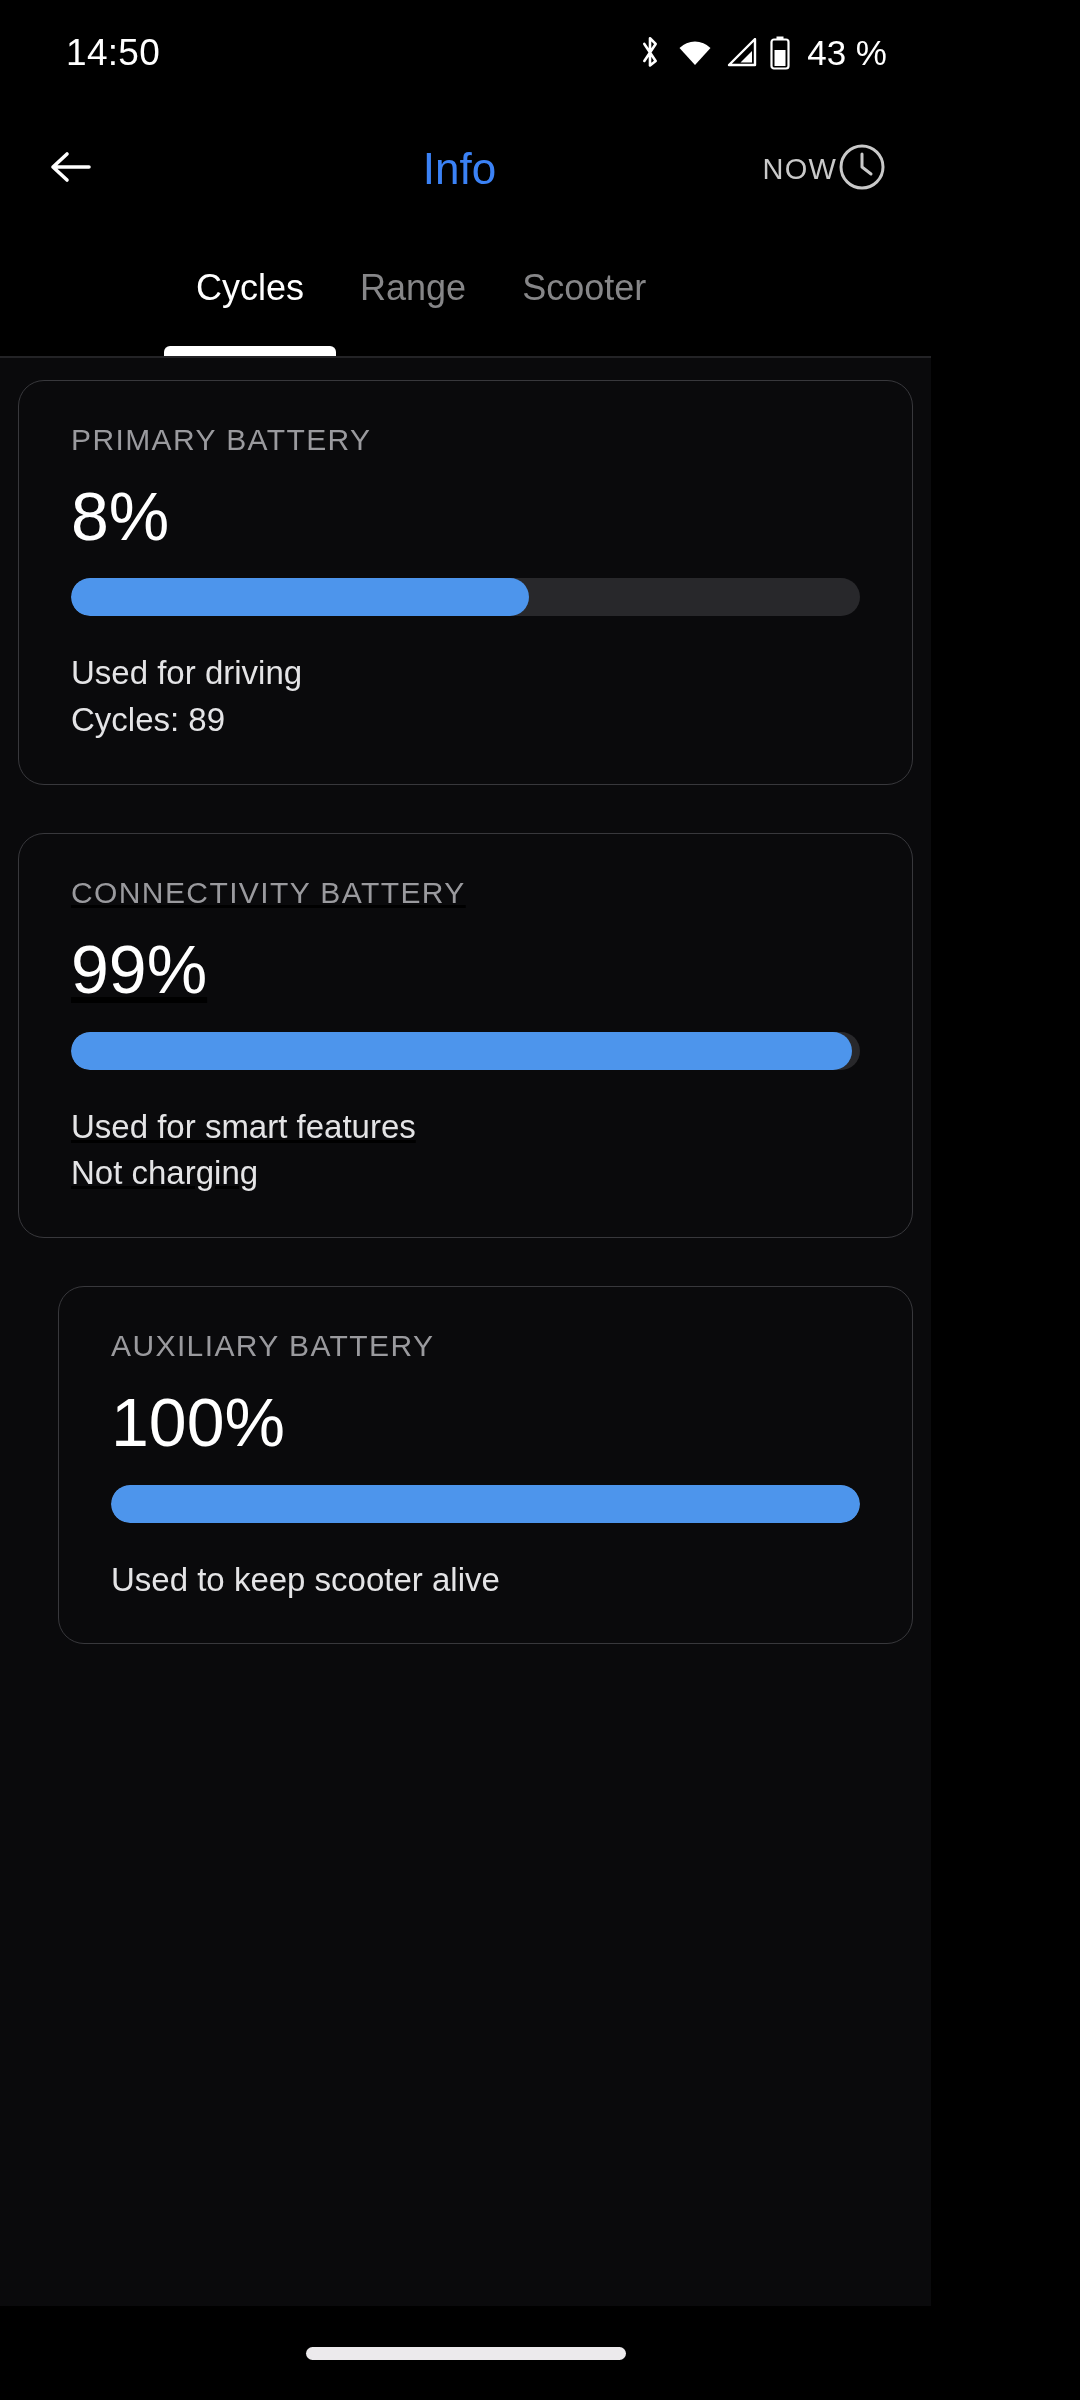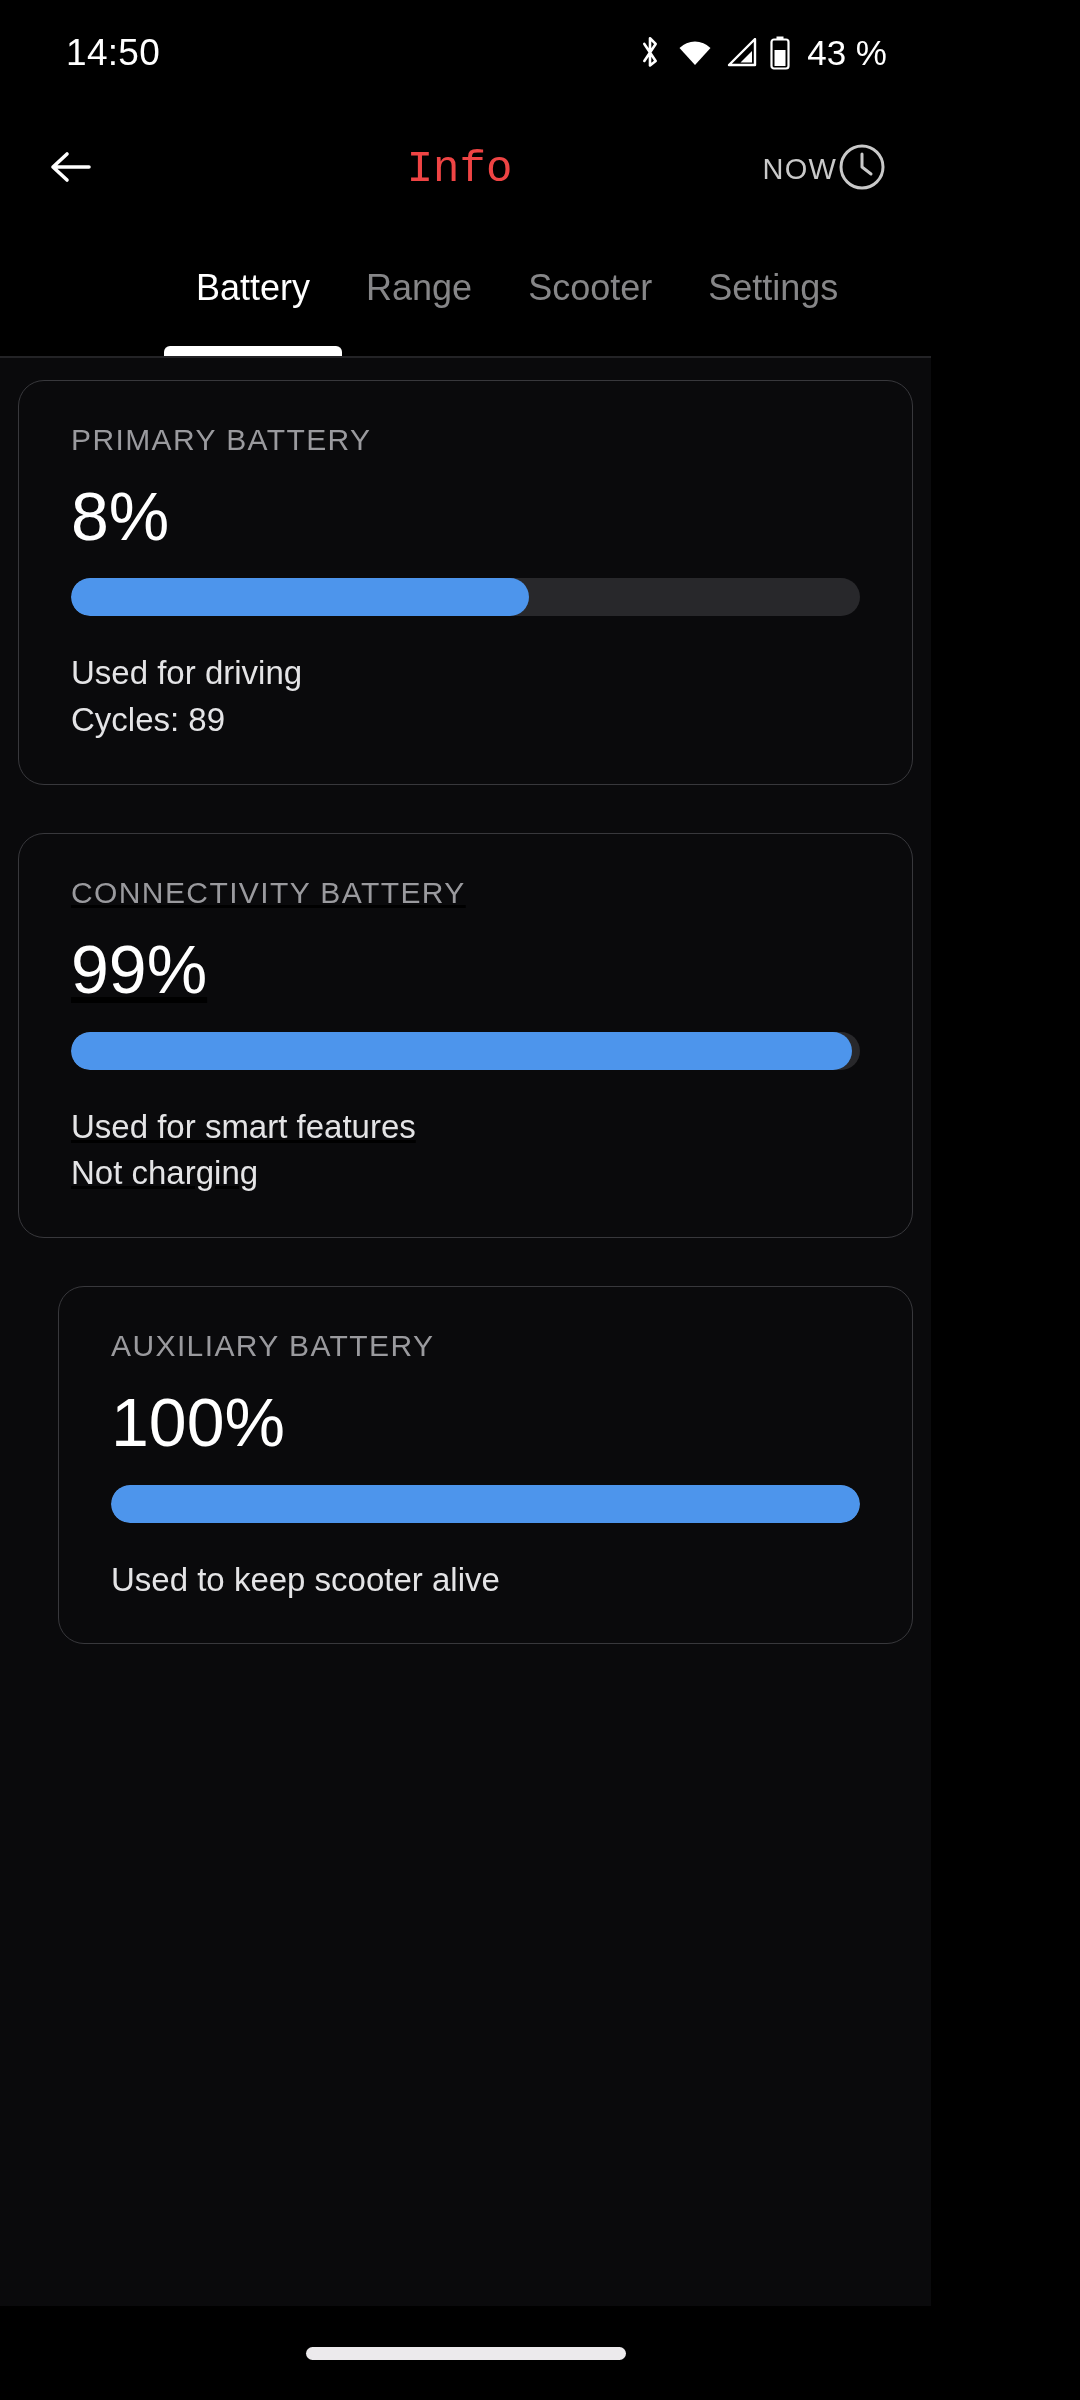--- a/index.html
+++ b/index.html
@@ -53,25 +53,24 @@
   }
   .back-btn {
     width:66px; height:66px;
     display:flex; align-items:center; justify-content:center;
     cursor:pointer;
   }
   .appbar-title {
     position:absolute;
     left:0; right:12px;
     text-align:center;
-    color:#ef4444;
+    color:#3b82f6;
     font-size:44px;
     font-weight:400;
     pointer-events:none;
-    font-family:Liberation Mono, monospace;
   }
   .now-btn {
     margin-left:auto;
     display:flex; align-items:center;
     cursor:pointer;
     position:relative; z-index:2;
   }
   .now-label {
     color:#c9c9c9;
     font-size:29px;
@@ -222,30 +221,27 @@
         <svg width="50" height="50" viewBox="0 0 50 50">
           <circle cx="25" cy="25" r="21" fill="none" stroke="#c9c9c9" stroke-width="3"></circle>
           <path d="M25 12 L25 25 L34 32" fill="none" stroke="#c9c9c9" stroke-width="3" stroke-linecap="round" stroke-linejoin="round"></path>
         </svg>
       </span>
     </div>
   </div>
 
   <div class="tabbar">
     <div class="tab active">
-      <span>Battery</span>
+      <span>Cycles</span>
     </div>
     <div class="tab">
       <span>Range</span>
     </div>
     <div class="tab">
       <span>Scooter</span>
-    </div>
-    <div class="tab">
-      <span>Settings</span>
     </div>
   </div>
 
   <div class="content">
 
     <div class="card" style="border-color: rgb(56, 56, 60);">
       <div class="card-title">PRIMARY BATTERY</div>
       <div class="card-pct">8%</div>
       <div class="bar-track" style="background: rgb(40, 40, 43);">
         <div class="bar-fill" style="width: 58%; background: rgb(77, 149, 236);"></div>

